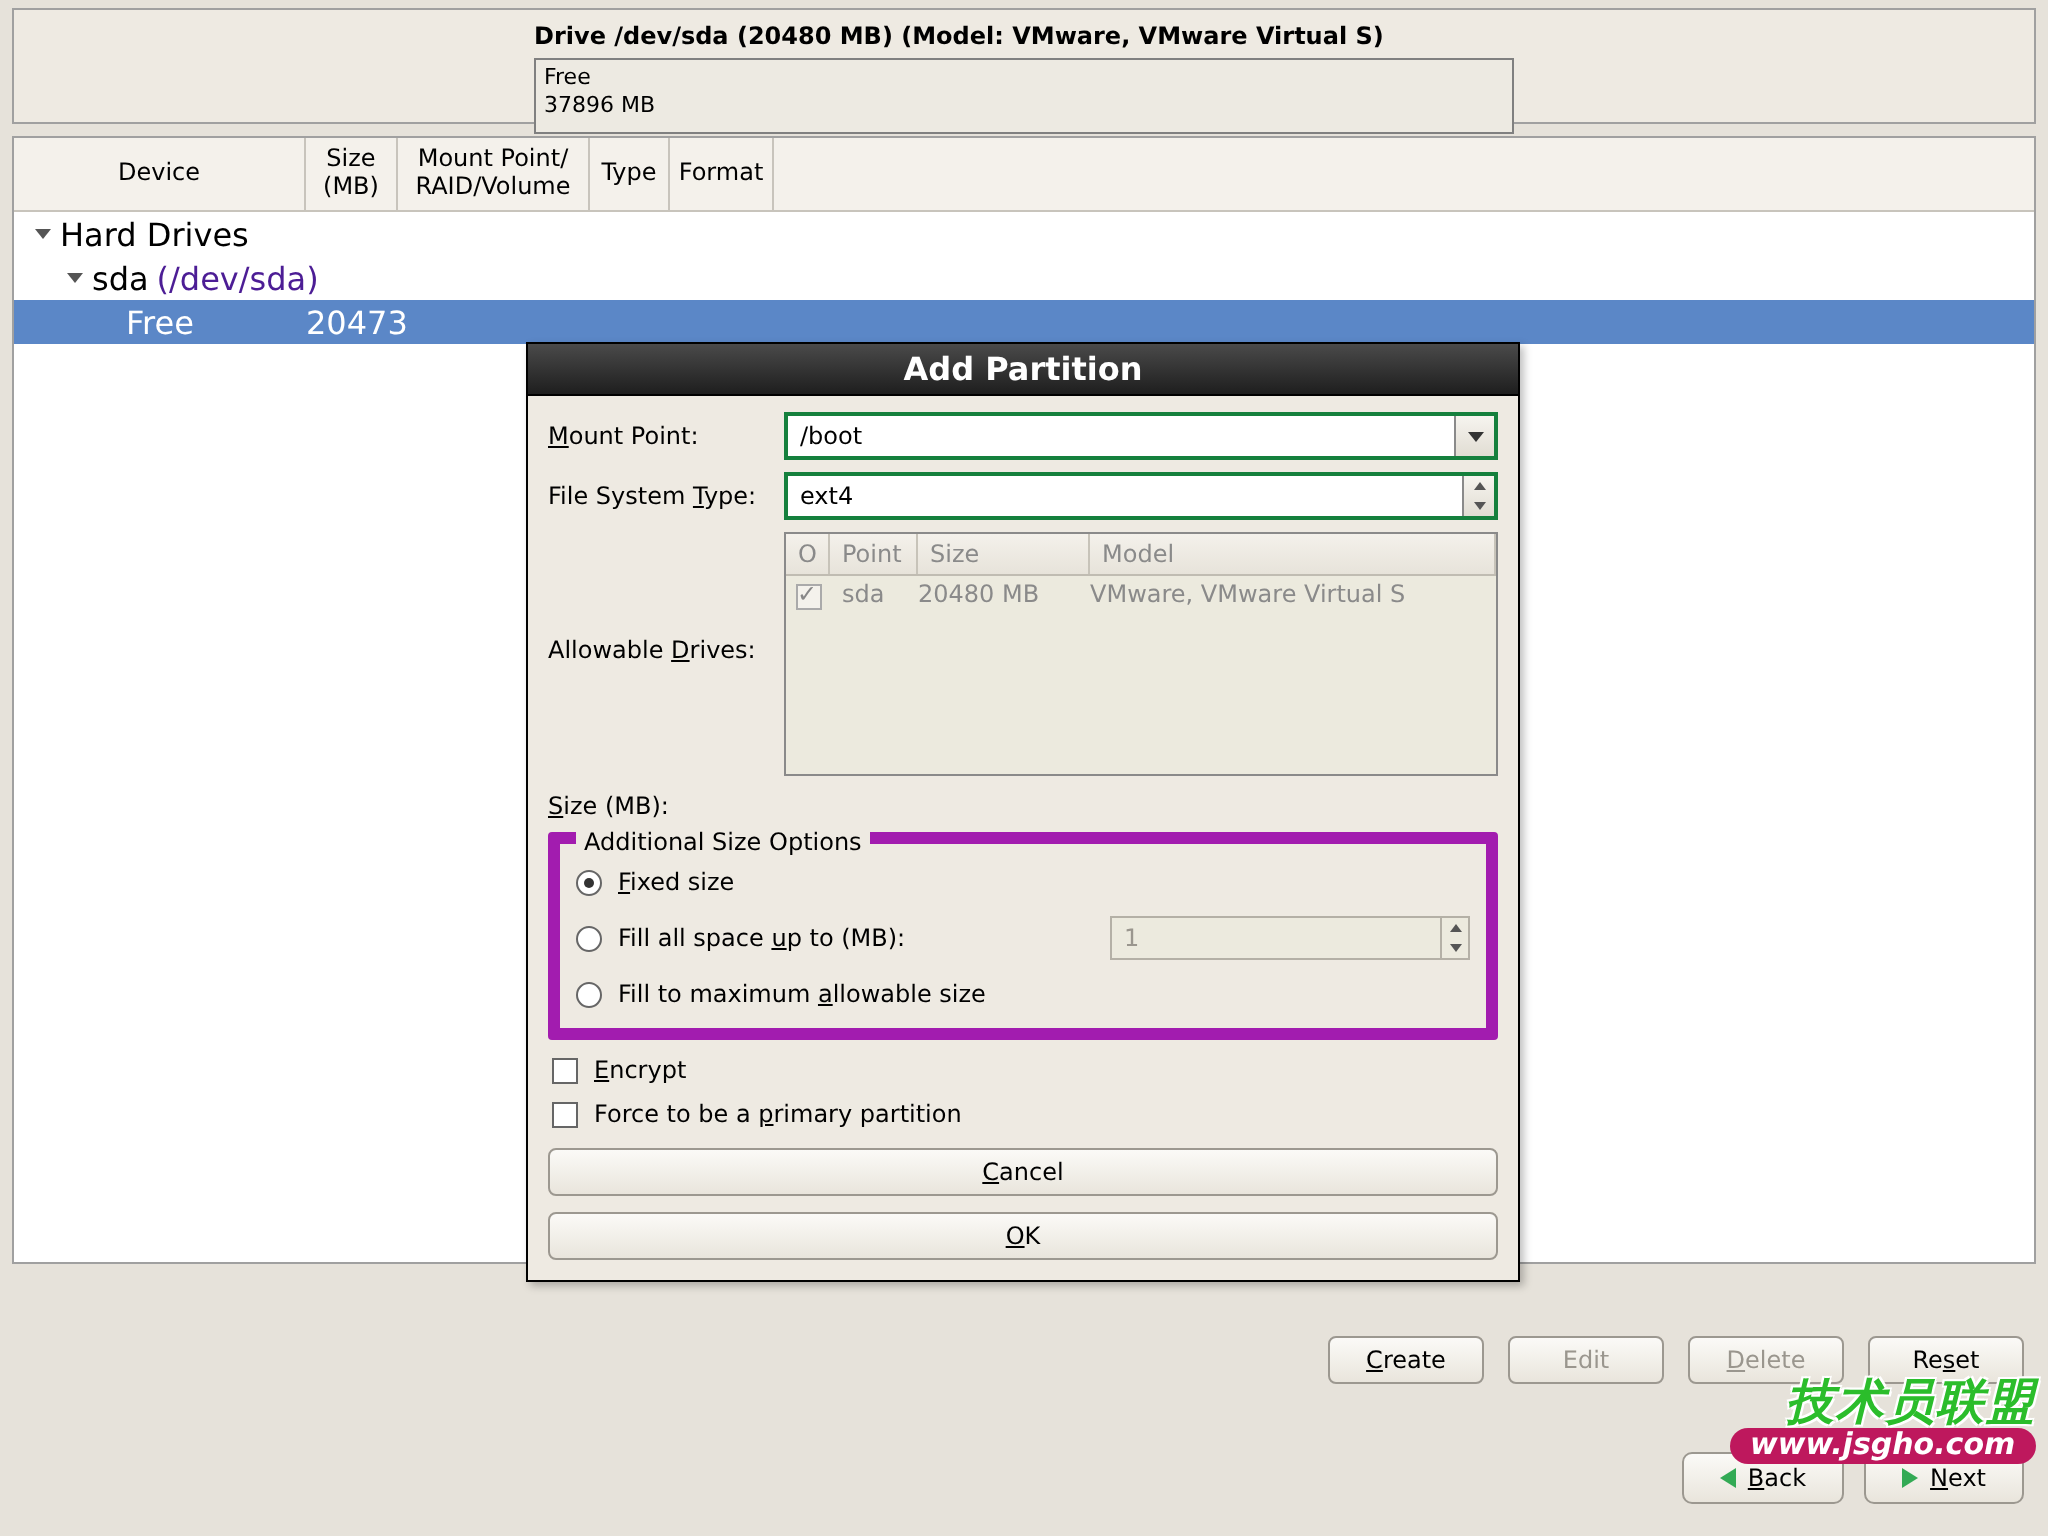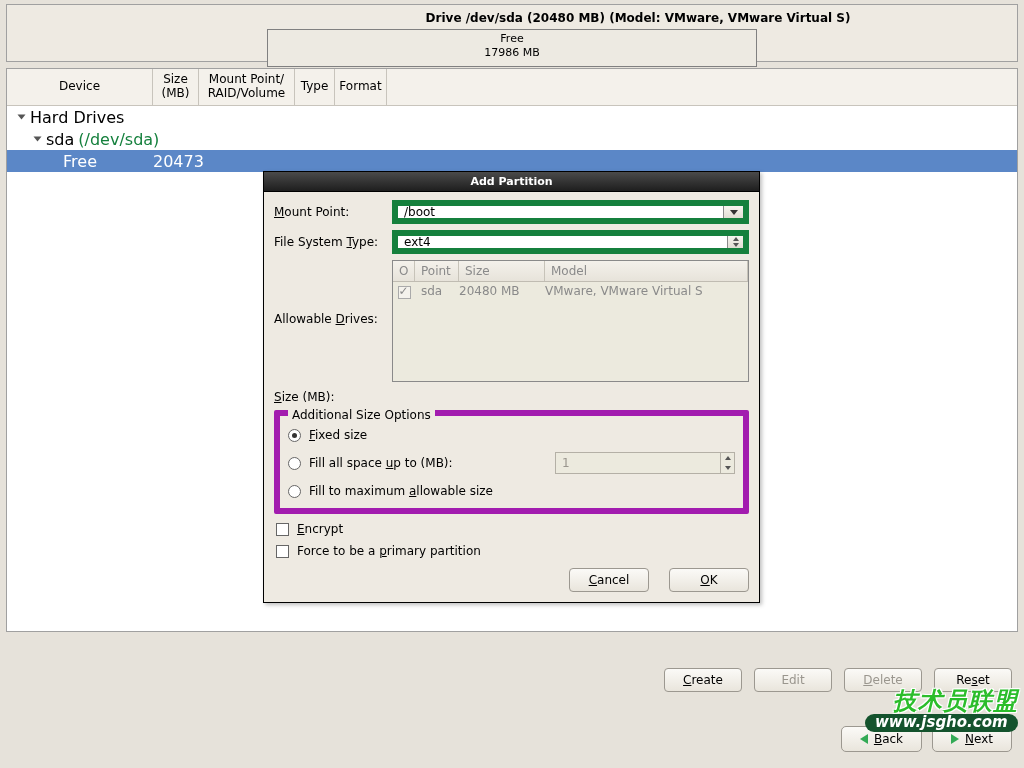--- a/index.html
+++ b/index.html
@@ -1,63 +1,63 @@
 <!DOCTYPE html>
 <html><head>
 <meta charset="utf-8">
 <style>
 * { box-sizing: border-box; margin: 0; padding: 0; }
 body { font-family: "DejaVu Sans", "Liberation Sans", Arial, sans-serif; font-size: 12px; background: #e6e2da; color: #000; width: 1024px; height: 768px; overflow: hidden; position: relative; }
 
 
-.top-panel { border: 1px solid #a0a0a0; background: #eeeae2; margin: 4px 6px 6px 6px; padding: 6px 8px 10px 8px; height: 58px; position: relative; text-align: center; }
+.top-panel { border: 1px solid #a0a0a0; background: #eeeae2; margin: 4px 6px 6px 6px; padding: 6px 8px 10px 8px; height: 58px; position: relative; }
 .top-panel-content { margin-left: 252px; }
 .drive-title { font-weight: bold; margin-bottom: 4px; }
 .drive-box { border: 1px solid #808080; background: #edeae2; padding: 2px 4px; width: 490px; height: 38px; font-size: 11px; line-height: 1.25; }
 
 
 .tree-panel { border: 1px solid #a0a0a0; background: #fff; margin: 0 6px; height: 564px; overflow: hidden; position: relative; }
 .col-headers { display: flex; background: #f4f1eb; border-bottom: 1px solid #c8c4bc; }
 .col-headers .col { border-right: 1px solid #c8c4bc; padding: 4px 6px; text-align: center; line-height: 1.15; display: flex; align-items: center; justify-content: center; min-height: 36px; }
 .col-headers .col.first { width: 146px; }
 .col-headers .col.size { width: 46px; }
 .col-headers .col.mp { width: 96px; }
 .col-headers .col.type { width: 40px; }
 .col-headers .col.fmt { width: 52px; }
 
 .tree-body { font-size: 16px; }
 .tree-row { display: flex; align-items: center; height: 22px; }
 .tree-row.hdr { padding-left: 12px; }
 .tri { display: inline-block; width: 0; height: 0; border-left: 5px solid #555; border-top: 4px solid transparent; border-bottom: 4px solid transparent; transform: rotate(90deg); margin-right: 6px; }
 .tree-row.sda { padding-left: 28px; }
-.tree-row.sda .dev-path { color: #15803d; margin-left: 4px; }
+.tree-row.sda .dev-path { color: #4c1d95; margin-left: 4px; }
 .tree-row.free { background: #5b87c7; color: #fff; }
 .tree-row.free .c1 { width: 146px; text-align: center; }
 .tree-row.free .c2 { width: 46px; text-align: right; padding-right: 4px;}
 
 
 .btn-row { position: absolute; right: 12px; top: 668px; display: flex; gap: 12px; }
 .btn { background: linear-gradient(#fbfaf7,#e9e5dc); border: 1px solid #9c9890; border-radius: 4px; padding: 4px 16px; min-width: 78px; text-align: center; cursor: pointer; }
 .btn.disabled { color: #9a968e; }
 .u { text-decoration: underline; }
 
 
 .nav-row { position: absolute; right: 12px; bottom: 16px; display: flex; gap: 10px; }
 .nav-btn { background: linear-gradient(#fbfaf7,#e9e5dc); border: 1px solid #9c9890; border-radius: 5px; padding: 5px 18px; cursor: pointer; display: flex; align-items: center; gap: 6px; }
 .arrow-left, .arrow-right { width: 0; height: 0; border-top: 5px solid transparent; border-bottom: 5px solid transparent; }
 .arrow-left { border-right: 8px solid #3a5; }
 .arrow-right { border-left: 8px solid #3a5; }
 
 
 .dialog { position: absolute; left: 263px; top: 171px; width: 497px; background: #eeeae2; border: 1px solid #000; box-shadow: 2px 2px 4px rgba(0,0,0,0.25); }
-.dlg-title { background: linear-gradient(#4a4a4a,#1e1e1e); color: #fff; font-weight: bold; text-align: center; padding: 3px 0; font-size: 11px; border-bottom:1px solid #000;}
+.dlg-title { background: linear-gradient(#4a4a4a,#1e1e1e); color: #fff; font-weight: bold; text-align: center; padding: 3px 0; font-size: 16px; border-bottom:1px solid #000;}
 .dlg-body { padding: 8px 10px 10px 10px; }
 .form-row { display: flex; align-items: center; margin-bottom: 6px; }
 .form-row label { width: 118px; }
-.select, .combo, .spin { flex: 1; display: flex; background: #fff; border: 6px solid #15803d; height: 24px; align-items: center; }
+.select, .combo, .spin { flex: 1; display: flex; background: #fff; border: 2px solid #15803d; height: 24px; align-items: center; }
 .select input, .combo input, .spin input { border: none; outline: none; flex: 1; padding: 0 6px; font: inherit; background: transparent; }
 .select .cbtn { width: 20px; border-left: 1px solid #8a8a8a; background: linear-gradient(#f6f4ef,#e1ddd3); display:flex; align-items:center; justify-content:center; height:100%;}
 .combo .cbtn, .spin .cbtn { width: 16px; border-left: 1px solid #8a8a8a; background: linear-gradient(#f6f4ef,#e1ddd3); height:100%; display:flex; flex-direction:column;}
 .caret-down { width:0;height:0;border-left:4px solid transparent;border-right:4px solid transparent;border-top:5px solid #333;}
 .spin-up,.spin-down{flex:1;display:flex;align-items:center;justify-content:center;}
 .spin-up::before{content:"";width:0;height:0;border-left:3px solid transparent;border-right:3px solid transparent;border-bottom:4px solid #555;}
 .spin-down::before{content:"";width:0;height:0;border-left:3px solid transparent;border-right:3px solid transparent;border-top:4px solid #555;}
 
 .drives-row { display:flex; align-items:flex-start; margin-bottom:8px;}
 .drives-row label { width:118px; padding-top:52px;}
@@ -78,37 +78,37 @@
 .opt-row:last-child{margin-bottom:2px;}
 .radio { width:13px;height:13px;border:1px solid #666;border-radius:50%;margin-right:8px;display:inline-flex;align-items:center;justify-content:center;background:#fff;}
 .radio.sel::after{content:"";width:5px;height:5px;background:#333;border-radius:50%;}
 .opt-row .fill-spin { width:180px; margin-left:auto; display:flex; border:1px solid #b4b0a6; background:#eceade; height:22px;}
 .opt-row .fill-spin input { border:none;background:transparent;flex:1;padding:0 6px;color:#9a968e;font:inherit;}
 .opt-row .fill-spin .cbtn{width:14px;border-left:1px solid #b4b0a6;display:flex;flex-direction:column;}
 
 .chk-row { display:flex; align-items:center; margin:8px 0 4px 2px; }
 .chkbox { width:13px;height:13px;border:1px solid #666;background:#fff;margin-right:8px;}
 
-.dlg-btns { display:flex; justify-content:flex-end; gap:20px; margin-top:10px;}
+.dlg-btns { display:flex; justify-content:flex-end; gap:8px; margin-top:10px;flex-direction:column;}
 .dlg-btns .btn { min-width:80px; padding:4px 0;}
 
 
 .watermark { position:absolute; right:6px; bottom:36px; font-weight:bold; font-style:italic; color:#2bbd2b; text-shadow:1px 1px 0 #fff, -1px -1px 0 #fff, 1px -1px 0 #fff, -1px 1px 0 #fff; line-height:1.05;}
 .watermark .l1{font-size:24px;letter-spacing:1px;margin-left:28px;}
-.watermark .l2{font-size:15px;background:#14532d;color:#fff;text-shadow:none;border-radius:10px;padding:1px 10px;display:inline-block;}
+.watermark .l2{font-size:15px;background:#be185d;color:#fff;text-shadow:none;border-radius:10px;padding:1px 10px;display:inline-block;}
 </style>
 </head>
 <body>
 
 <div class="top-panel">
   <div class="top-panel-content">
     <div class="drive-title">Drive /dev/sda (20480 MB) (Model: VMware, VMware Virtual S)</div>
     <div class="drive-box">
       <div>Free</div>
-      <div>17986 MB</div>
+      <div>37896 MB</div>
     </div>
   </div>
 </div>
 
 <div class="tree-panel">
   <div class="col-headers">
     <div class="col first">Device</div>
     <div class="col size" style="white-space:pre-line;">Size
 (MB)</div>
     <div class="col mp" style="white-space:pre-line;">Mount Point/

